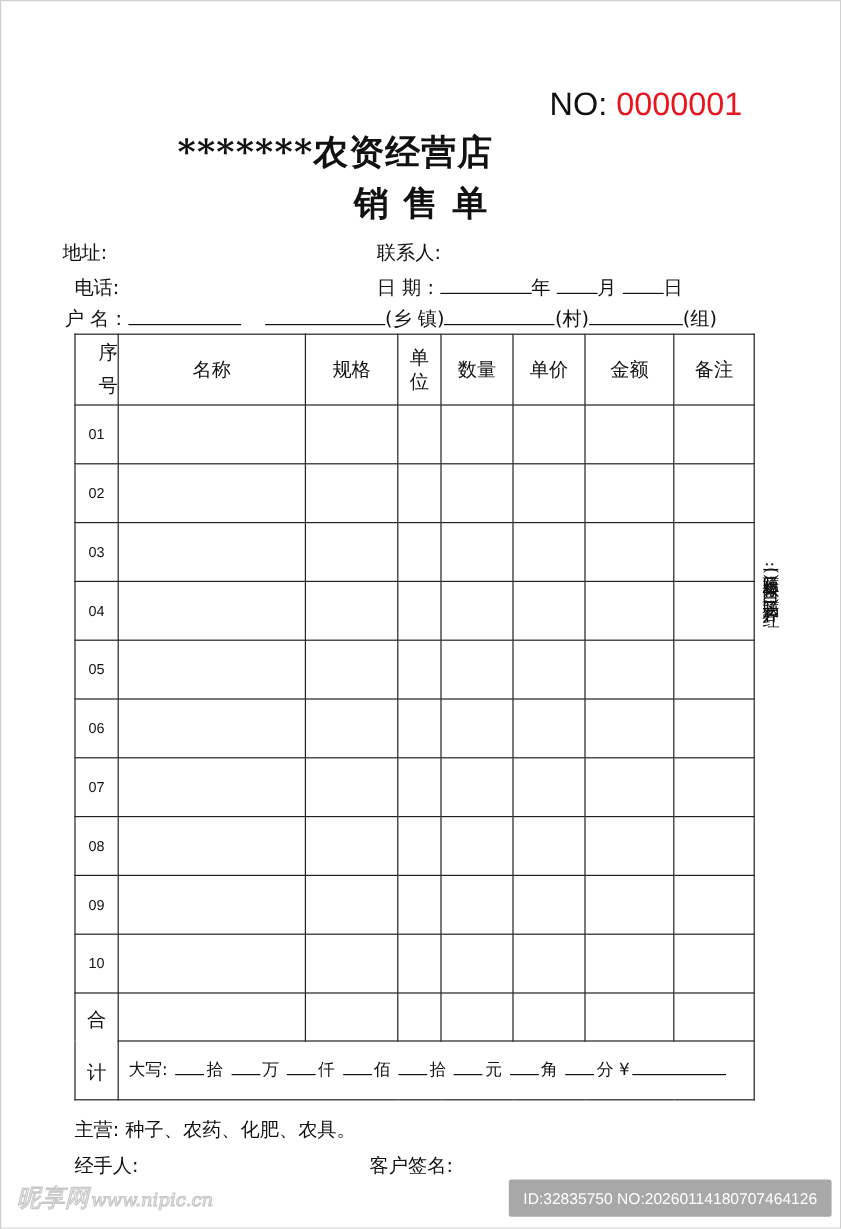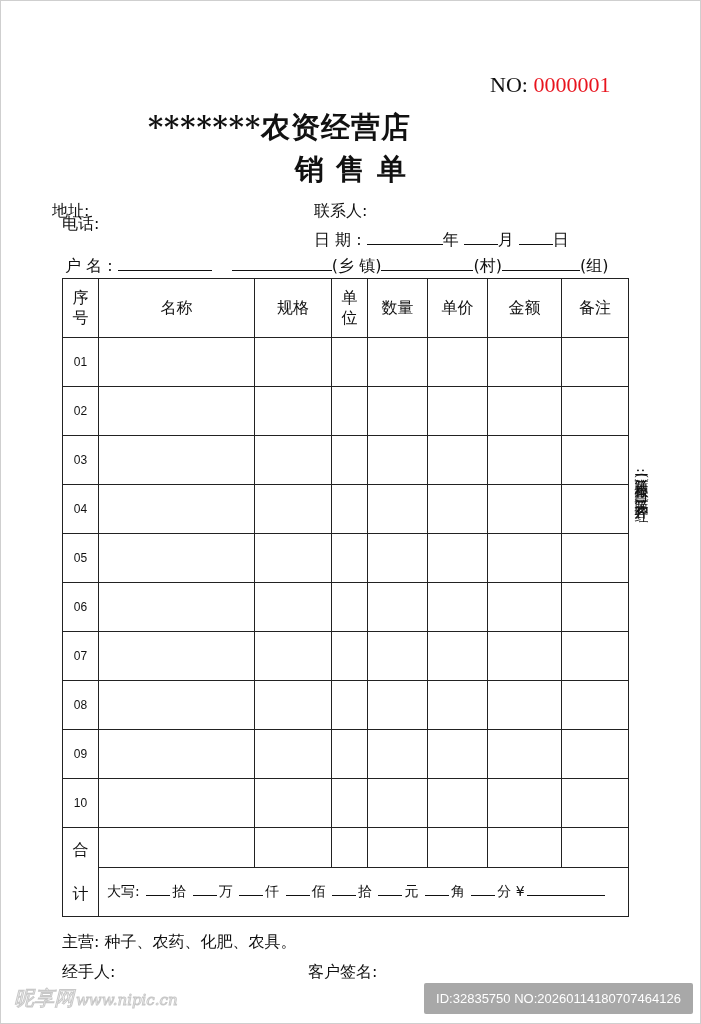--- a/index.html
+++ b/index.html
@@ -1,20 +1,20 @@
 <!DOCTYPE html>
 <html><head>
 <meta charset="utf-8">
 <style>
   html,body{margin:0;padding:0;}
   body{width:701px;height:1024px;position:relative;background:#fff;overflow:hidden;
        font-family:"DejaVu Sans","Liberation Sans",sans-serif;color:#111;}
   .frame{position:absolute;left:0;top:0;width:699px;height:1022px;border:1px solid #cfcfcf;}
   .abs{position:absolute;white-space:nowrap;}
-  .no{left:490px;top:72px;font-family:Liberation Serif, serif;font-size:22px;}
+  .no{left:458px;top:72px;font-family:Liberation Sans, sans-serif;font-size:27px;}
   .no .num{color:#e8141e;}
   .title{left:0;width:559px;text-align:center;top:108px;font-family:"DejaVu Serif",serif;font-weight:bold;font-size:29px;letter-spacing:1px;}
   .subtitle{left:0;width:701px;text-align:center;top:150px;font-family:"DejaVu Serif",serif;font-weight:bold;font-size:29px;letter-spacing:12px;padding-left:12px;box-sizing:border-box;}
   .field{font-size:16px;}
   .ul{display:inline-block;border-bottom:1px solid #111;height:14px;vertical-align:baseline;}
   table.grid{position:absolute;left:62px;top:278px;border-collapse:collapse;table-layout:fixed;width:566px;}
   table.grid td{border:1.5px solid #222;padding:0;text-align:center;vertical-align:middle;font-size:16px;}
   table.grid .seq{font-family:"Liberation Sans",sans-serif;font-size:12px;}
   .hdr td{height:58px;}
   .row td{height:48px;}
@@ -38,49 +38,49 @@
   <span>NO:</span>
   <span class="num">0000001</span>
 </div>
 
 <div class="abs title">*******农资经营店</div>
 <div class="abs subtitle">销售单</div>
 
 <div class="abs field" style="left:52px;top:201px;">地址:</div>
 <div class="abs field" style="left:314px;top:201px;">联系人:</div>
 
-<div class="abs field" style="left:62px;top:214px;">电话:</div>
+<div class="abs field" style="left:62px;top:230px;">电话:</div>
 <div class="abs field" style="left:314px;top:230px;">
   <span>日 期 :</span>
   <span class="ul" style="width:76px;"></span><span>年</span>
   <span class="ul" style="width:34px;"></span><span>月</span>
   <span class="ul" style="width:34px;"></span><span>日</span>
 </div>
 
-<div class="abs field" style="left:65px;top:256px;">
+<div class="abs field" style="left:54px;top:256px;">
   <span>户 名 :</span>
   <span class="ul" style="width:94px;"></span>
   <span style="display:inline-block;width:10px;"></span>
   <span class="ul" style="width:100px;"></span><span>(乡 镇)</span><span class="ul" style="width:92px;"></span><span>(村)</span><span class="ul" style="width:78px;"></span><span>(组)</span>
 </div>
 
 <table class="grid">
   <colgroup>
     <col style="width:36px">
       <col style="width:156px">
       <col style="width:77px">
       <col style="width:36px">
     <col style="width:60px">
       <col style="width:60px">
       <col style="width:74px">
       <col style="width:67px">
   </colgroup>
   <tbody>
       <tr class="hdr">
-    <td style="line-height:20px;"><span style="display:inline-block;width:17px;word-break:break-all;white-space:normal;">序号</span></td>
+    <td style="line-height:28px;text-align:right;"><span style="display:inline-block;width:17px;word-break:break-all;white-space:normal;">序号</span></td>
     <td>名称</td>
     <td>规格</td>
     <td style="line-height:20px;"><span style="display:inline-block;width:17px;word-break:break-all;white-space:normal;">单位</span></td>
     <td>数量</td>
     <td>单价</td>
     <td>金额</td>
     <td>备注</td>
   </tr>
   <tr class="row">
     <td class="seq">01</td>

